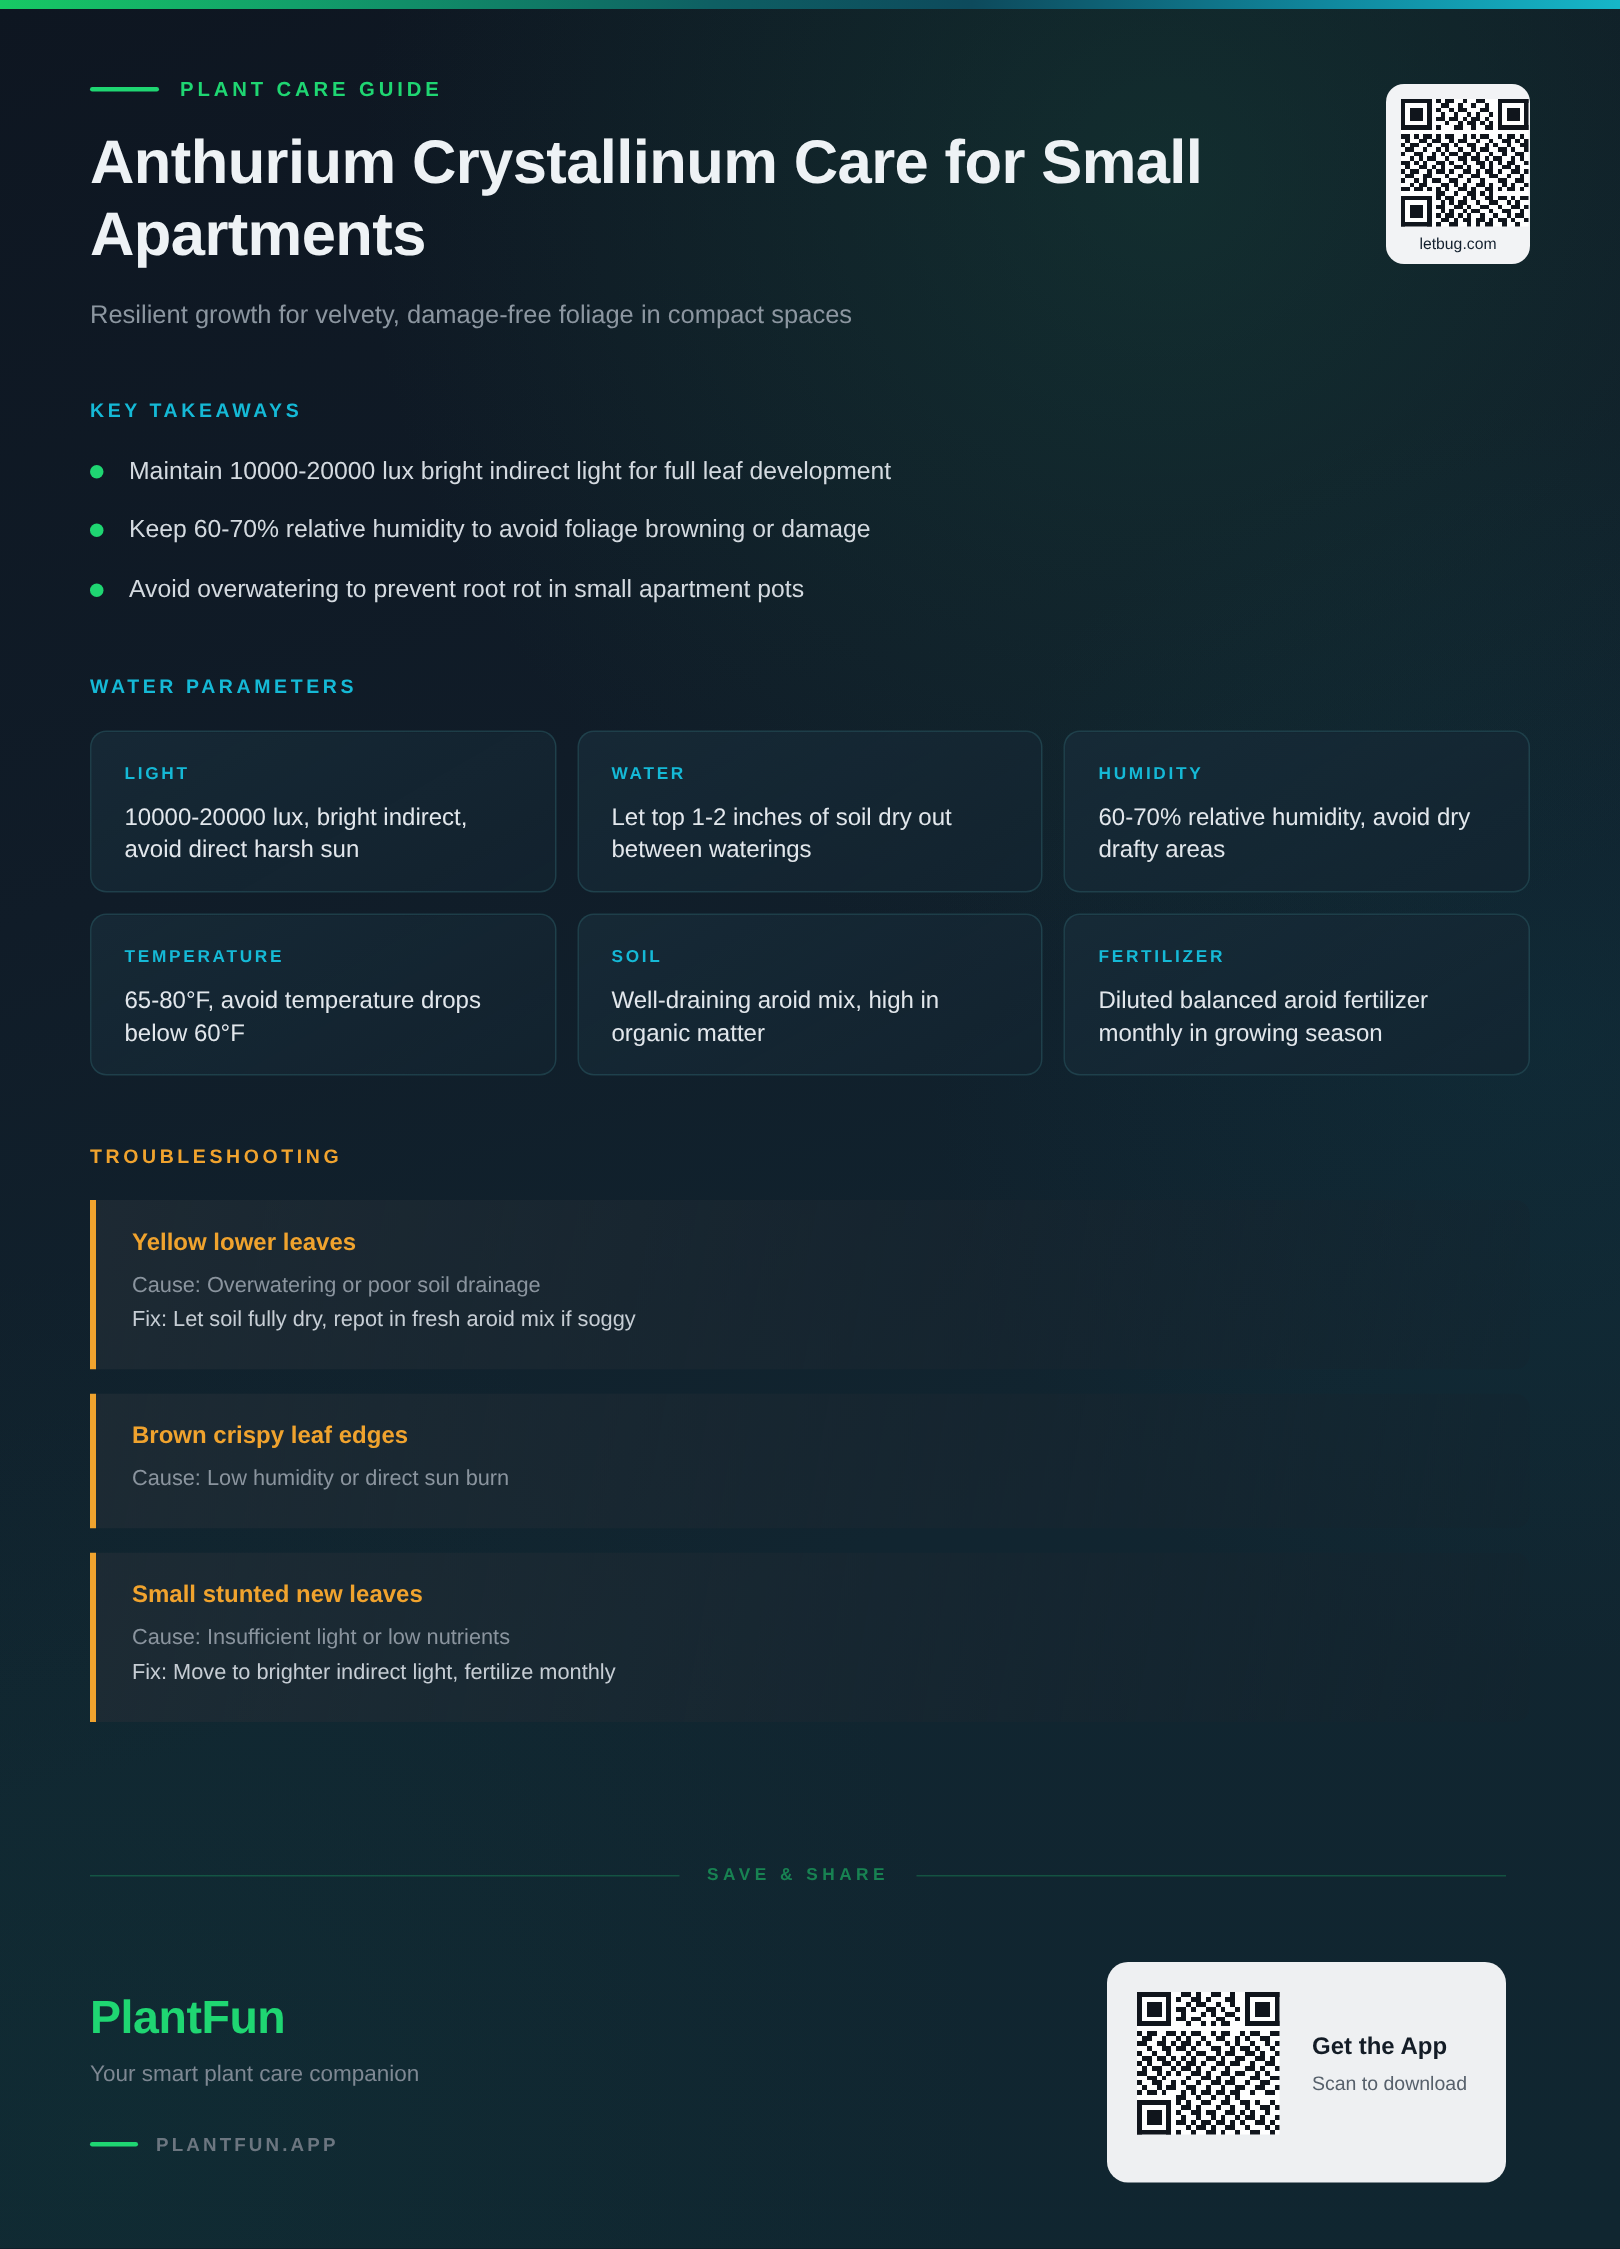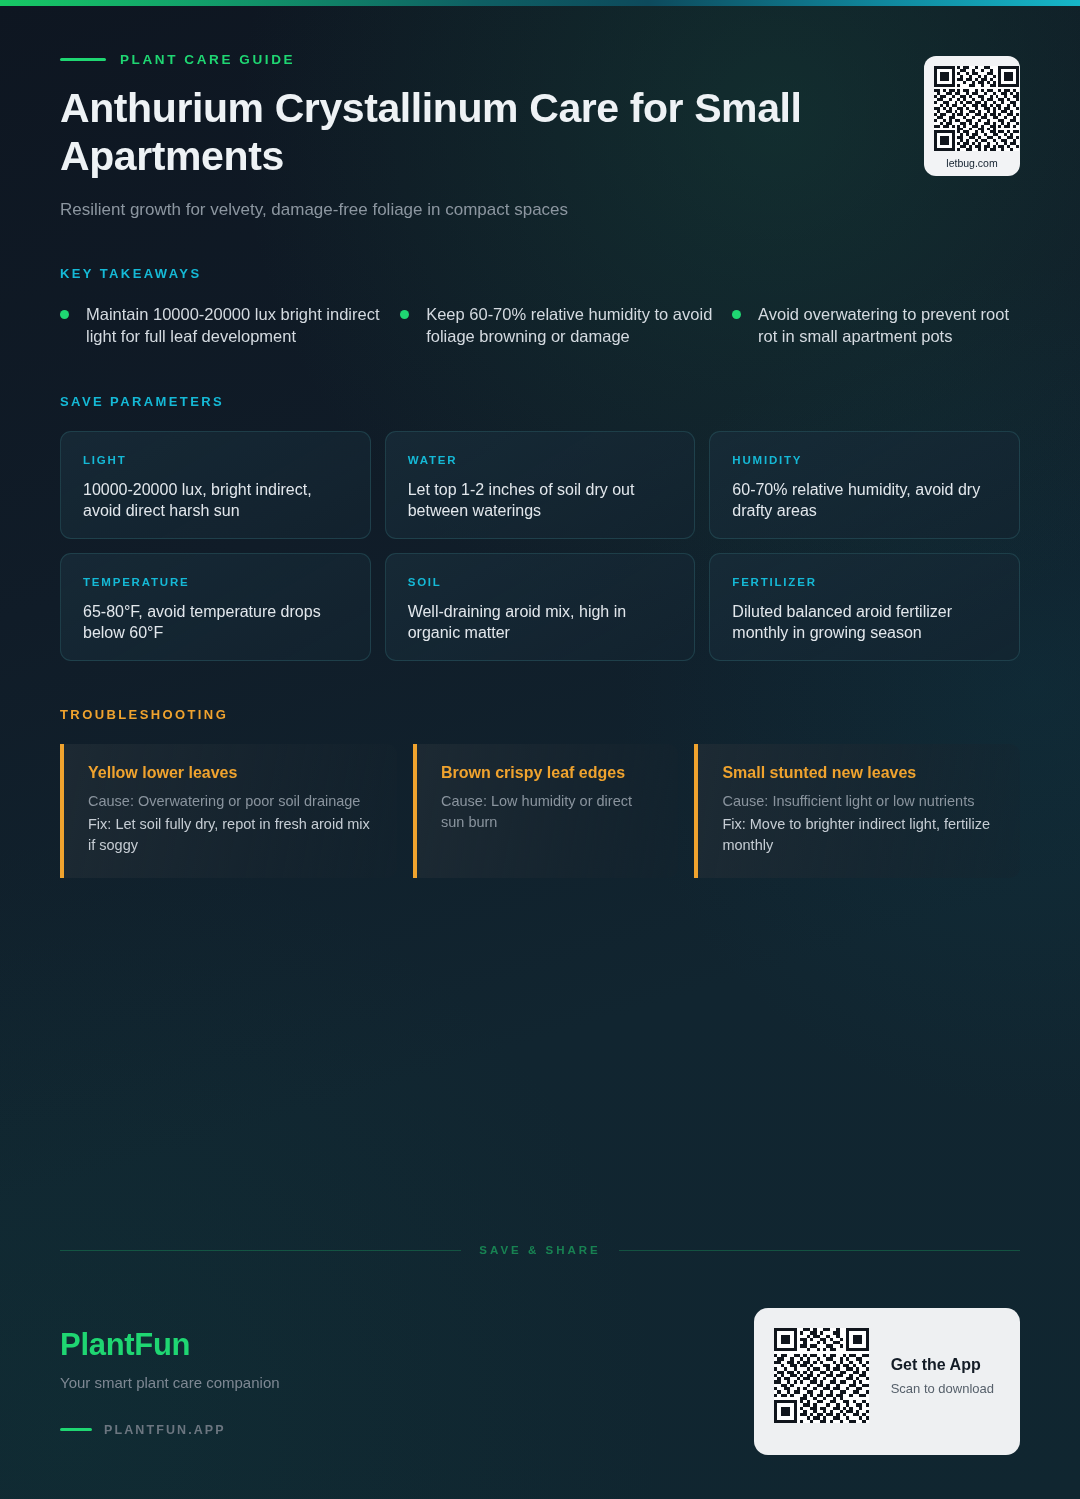--- a/index.html
+++ b/index.html
@@ -90,21 +90,21 @@
     font-weight:700;
     letter-spacing:2.4px;
     margin-bottom:22px;
   }
   .sec-head.cyan  { color:#15b9d6; }
   .sec-head.amber { color:#f0a32e; }
 
   .sec { margin-top:46px; }
 
   
-  .takeaways { display:flex; flex-direction:row; gap:17px; }
+  .takeaways { display:flex; flex-direction:column; gap:17px; }
   .take-item { display:flex; align-items:flex-start; gap:17px; }
   .take-dot {
     width:9px; height:9px; border-radius:50%;
     background:#1fd672;
     flex:0 0 9px;
     margin-top:7px;
   }
   .take-text { color:#d4dae0; font-size:16.5px; line-height:1.35; }
 
   
@@ -128,21 +128,21 @@
     margin-bottom:13px;
   }
   .param-value {
     color:#e2e7ec;
     font-size:16px;
     line-height:1.35;
     font-weight:400;
   }
 
   
-  .trouble-list { display:flex; flex-direction:row; gap:16px; }
+  .trouble-list { display:flex; flex-direction:column; gap:16px; }
   .trouble-item {
     position:relative;
     background:linear-gradient(100deg, rgba(32,44,53,0.78) 0%, rgba(25,38,48,0.55) 60%, rgba(20,34,44,0.30) 100%);
     border-radius:0 10px 10px 0;
     border-left:4px solid #f0a32e;
     padding:20px 24px 22px;
   }
   .trouble-title {
     color:#f0a32e;
     font-size:16px;
@@ -155,21 +155,21 @@
     line-height:1.45;
   }
   .trouble-fix {
     color:#c6cdd4;
     font-size:14.5px;
     line-height:1.45;
     margin-top:2px;
   }
 
   
-  .footer { position:absolute; left:60px; right:60px; bottom:44px; }
+  .footer { position:absolute; left:60px; right:76px; bottom:44px; }
 
   .divider { display:flex; align-items:center; gap:18px; margin-bottom:52px; }
   .divider-line { flex:1; height:1px; background:rgba(31,214,114,0.26); }
   .divider-text {
     color:rgba(31,214,114,0.52);
     font-size:11.5px;
     font-weight:700;
     letter-spacing:3px;
   }
 
@@ -493,21 +493,21 @@
           <span class="take-text">Keep 60-70% relative humidity to avoid foliage browning or damage</span>
         </div>
         <div class="take-item">
           <span class="take-dot"></span>
           <span class="take-text">Avoid overwatering to prevent root rot in small apartment pots</span>
         </div>
       </div>
     </div>
 
     <div class="sec">
-      <div class="sec-head cyan">SAVE PARAMETERS</div>
+      <div class="sec-head cyan">WATER PARAMETERS</div>
       <div class="card-grid">
         <div class="param-card">
           <div class="param-label">LIGHT</div>
           <div class="param-value">10000-20000 lux, bright indirect, avoid direct harsh sun</div>
         </div>
         <div class="param-card">
           <div class="param-label">WATER</div>
           <div class="param-value">Let top 1-2 inches of soil dry out between waterings</div>
         </div>
         <div class="param-card">

